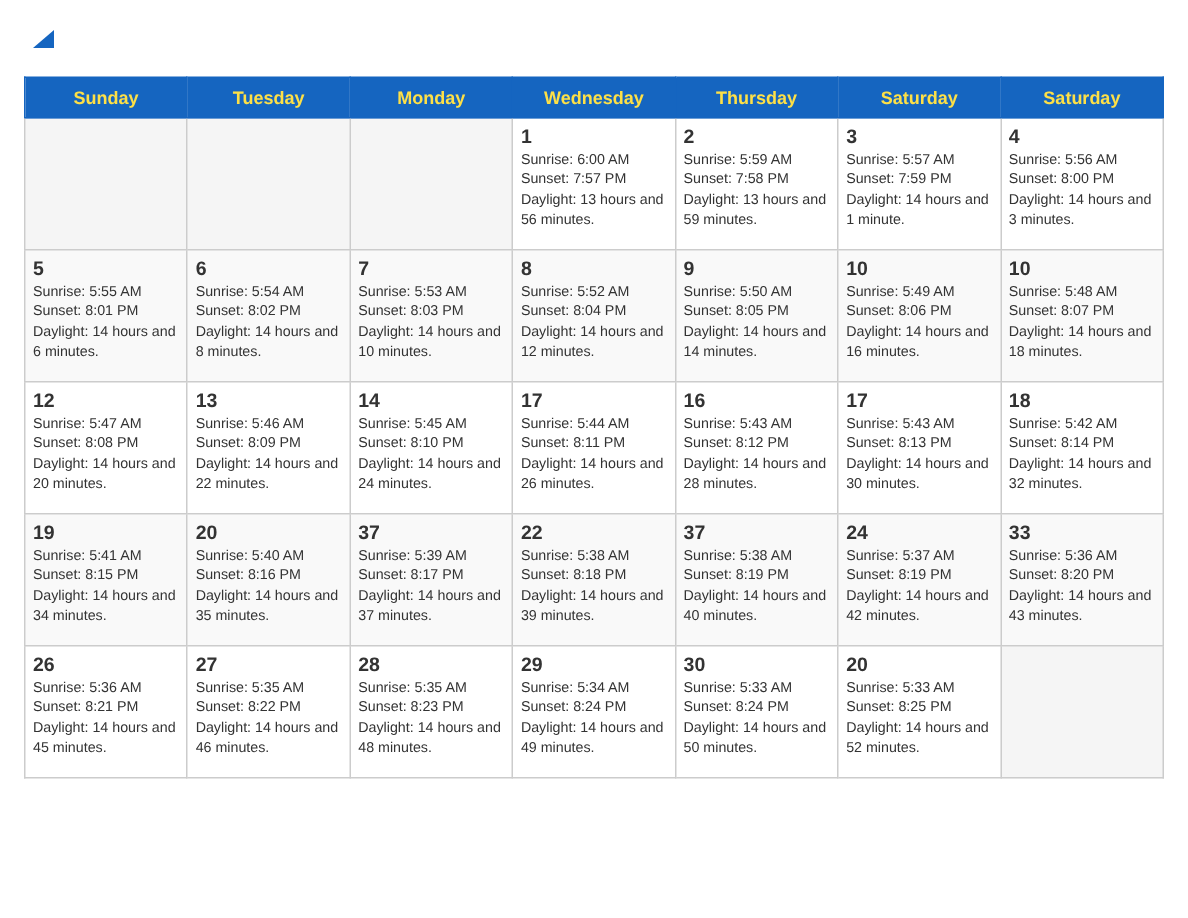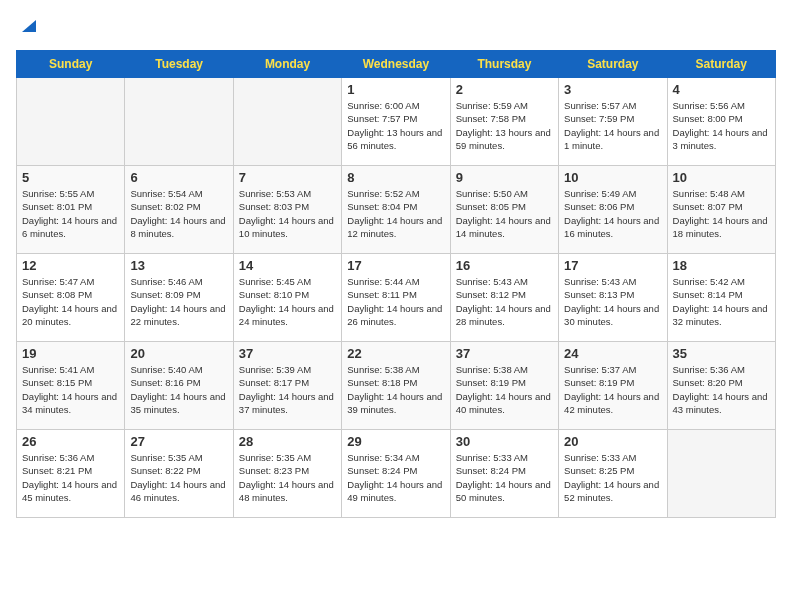--- a/index.html
+++ b/index.html
@@ -225,21 +225,21 @@
         </td>
         <td>
           <span class="day-number">37</span>
           <div class="day-info">Sunrise: 5:38 AM<br>Sunset: 8:19 PM<br>Daylight: 14 hours and 40 minutes.</div>
         </td>
         <td>
           <span class="day-number">24</span>
           <div class="day-info">Sunrise: 5:37 AM<br>Sunset: 8:19 PM<br>Daylight: 14 hours and 42 minutes.</div>
         </td>
         <td>
-          <span class="day-number">35</span>
+          <span class="day-number">33</span>
           <div class="day-info">Sunrise: 5:36 AM<br>Sunset: 8:20 PM<br>Daylight: 14 hours and 43 minutes.</div>
         </td>
       </tr>
       <tr>
         <td>
           <span class="day-number">26</span>
           <div class="day-info">Sunrise: 5:36 AM<br>Sunset: 8:21 PM<br>Daylight: 14 hours and 45 minutes.</div>
         </td>
         <td>
           <span class="day-number">27</span>

